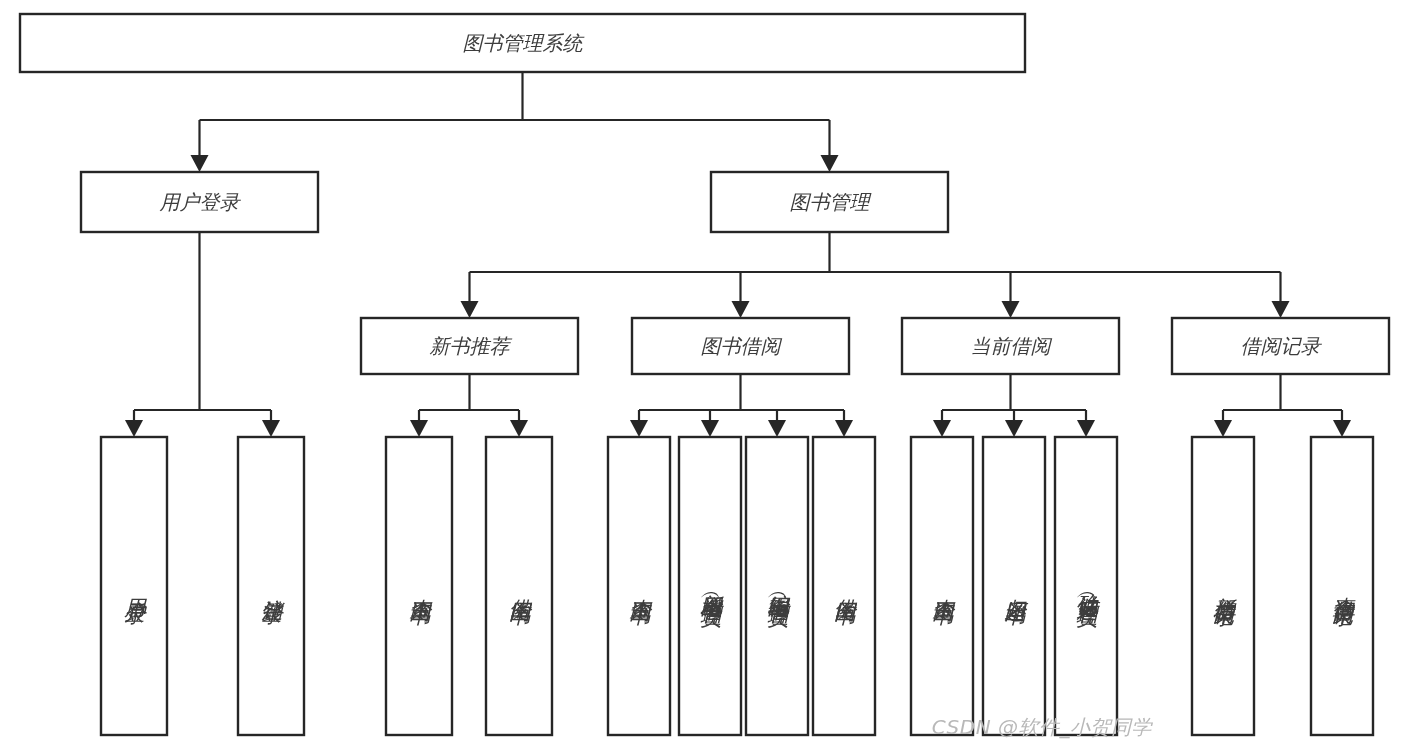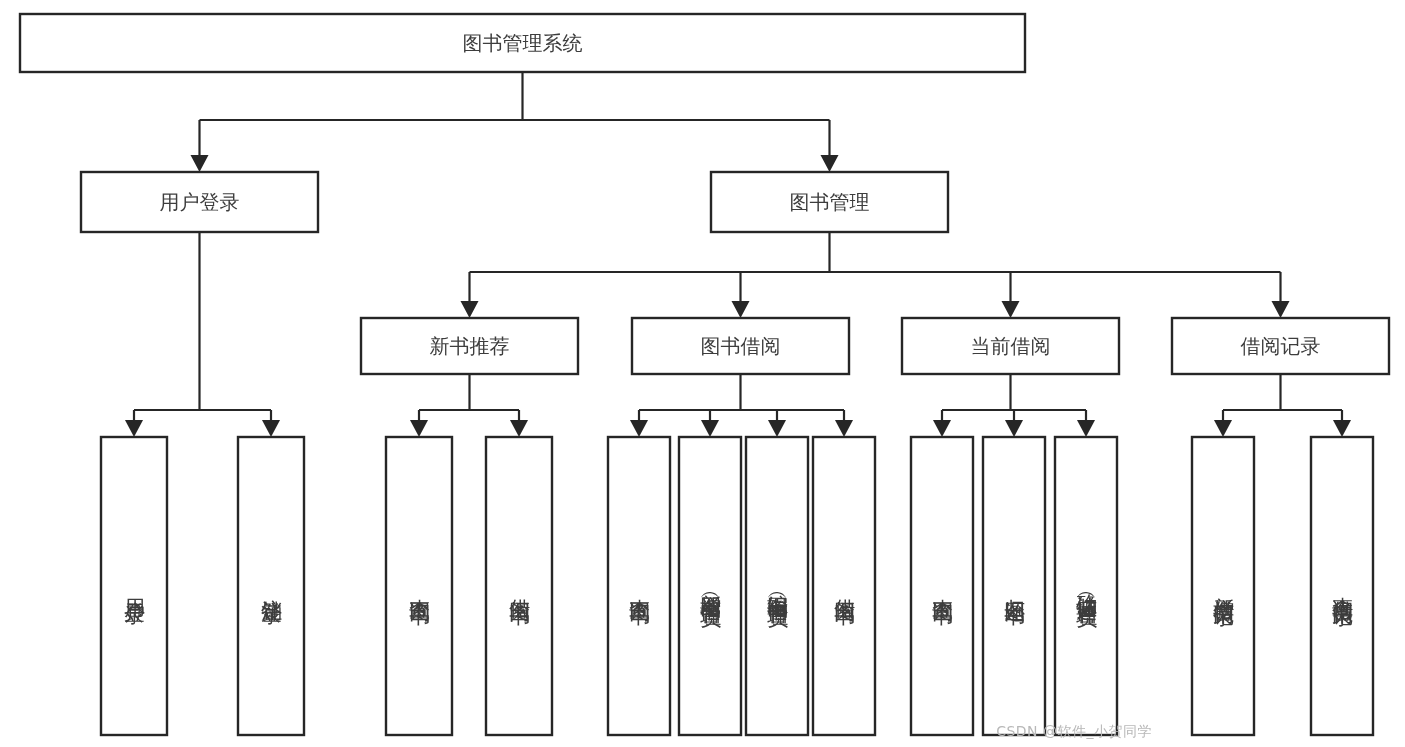--- a/index.html
+++ b/index.html
@@ -12,20 +12,21 @@
     width: 1405px;
     height: 747px;
     font-family: "DejaVu Sans", "Liberation Sans", sans-serif;
     overflow: hidden;
     position: relative;
   }
   #diagram-root {
     position: relative;
     width: 1160px;
     height: 747px;
+    font-style: italic;
   }
   svg#tree-svg {
     position: absolute;
     top: 0;
     left: 0;
     width: 1405px;
     height: 747px;
     display: block;
   }
   .node-rect {
@@ -66,21 +67,21 @@
     letter-spacing: 2px;
     color: #3d3d3d;
     white-space: nowrap;
     text-align: center;
   }
   .watermark {
     position: absolute;
     right: 8px;
     bottom: 6px;
     font-family: "DejaVu Sans", "Liberation Sans", sans-serif;
-    font-size: 14px;
+    font-size: 20px;
     color: #b8b8b8;
     letter-spacing: 0.5px;
     white-space: nowrap;
     user-select: none;
   }
 </style>
 </head>
 <body>
 
 <div id="diagram-root">

